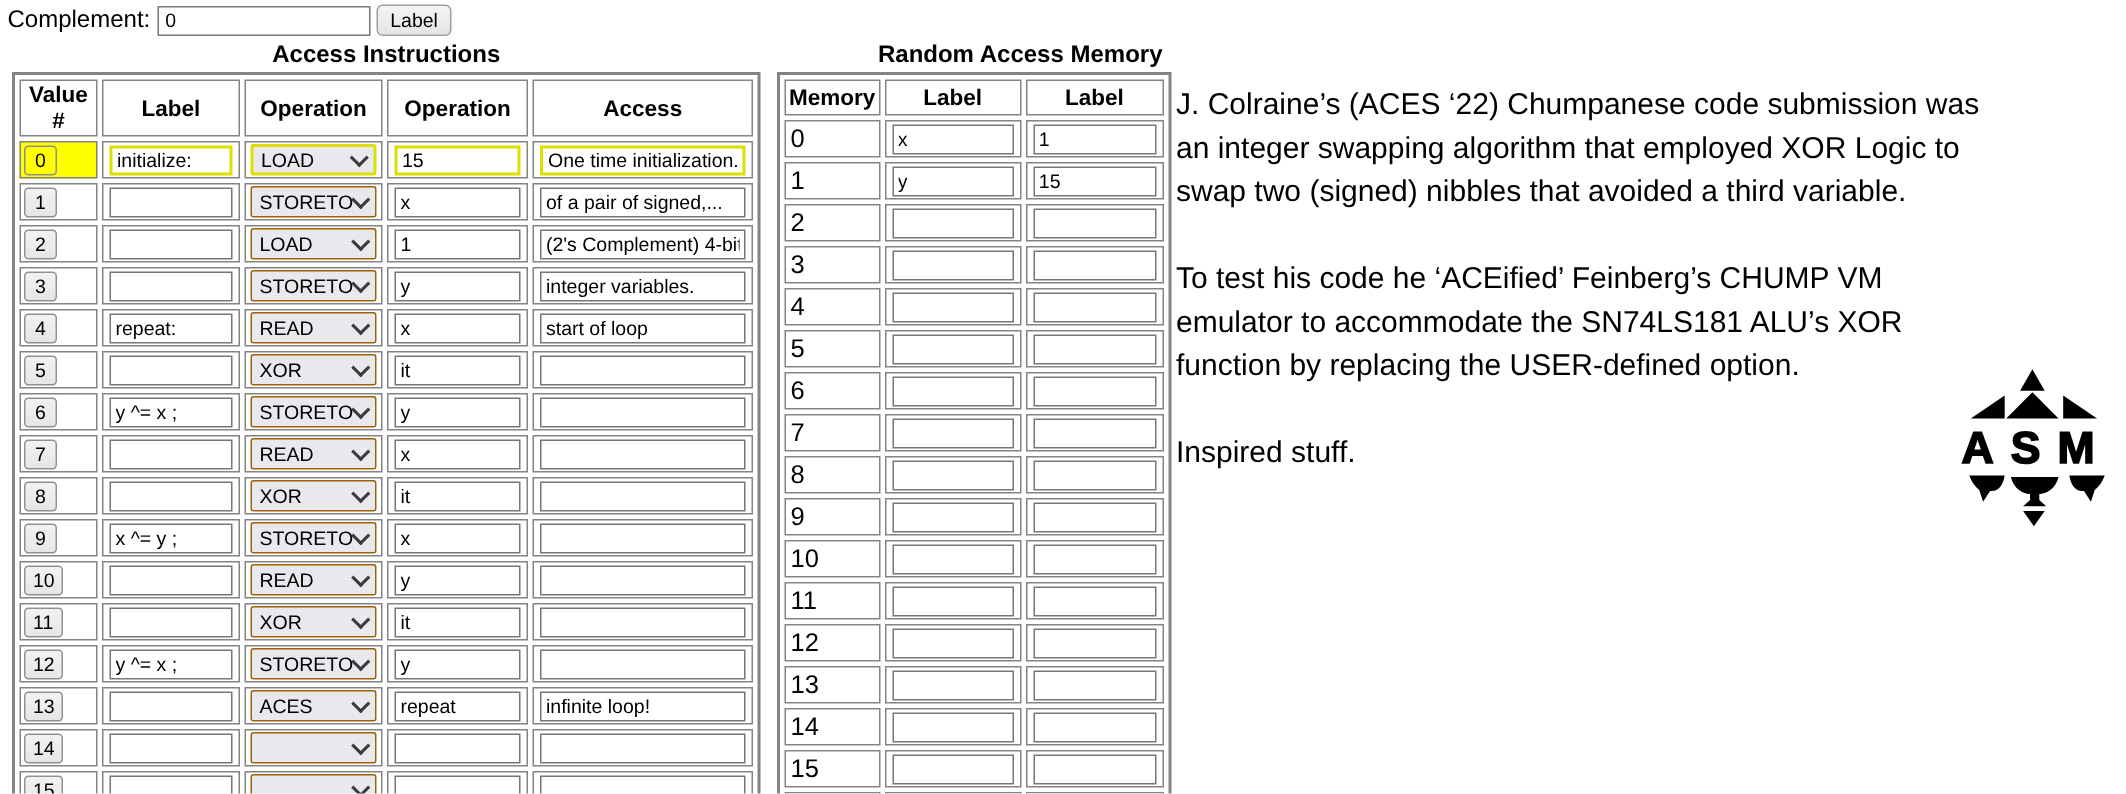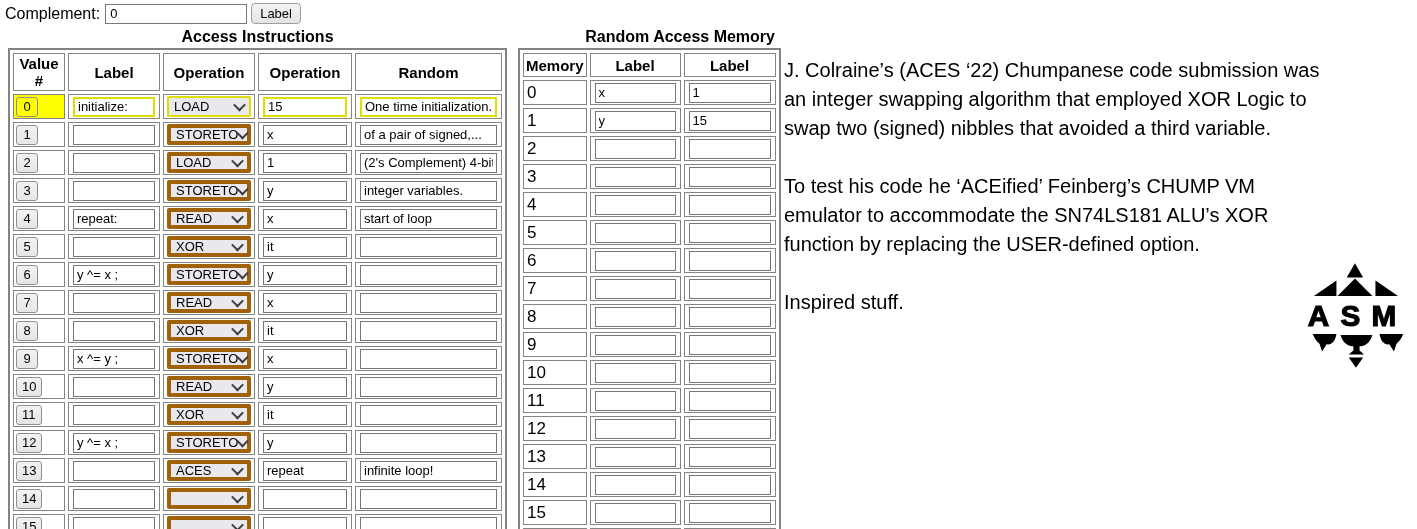--- a/index.html
+++ b/index.html
@@ -40,37 +40,37 @@
   
   .cell-input{
     display:block;margin:0 auto;width:calc(100% - 8px);height:20px;
     font-size:13px;font-family:"Liberation Sans",sans-serif;
     border:1px solid #767676;padding:0 3px;box-sizing:border-box;background:#fff;color:#000;
   }
   tr.current .cell-input{border:2px solid #dede00;}
   
   .select{
     margin:0 auto;width:calc(100% - 6px);height:21px;box-sizing:border-box;
-    background:#e9e9ed;border:4px solid #a16207;border-radius:2px;
+    background:#e9e9ed;border:1px solid #a16207;border-radius:2px;
     display:flex;align-items:center;justify-content:space-between;
     font-size:13px;padding:0 5px;cursor:default;
   }
   tr.current .select{border:2px solid #dede00;}
   .chev{
     width:7px;height:7px;flex:none;
     border-right:2px solid #3c3c3c;border-bottom:2px solid #3c3c3c;
     transform:rotate(45deg) translate(-1px,-1px);
   }
   
   .addr{font-size:17px;padding:0 0 0 3px;text-align:left;}
   
   .notes{position:absolute;left:784px;top:56px;width:640px;font-size:20px;line-height:29px;}
   .notes p{margin:0 0 29px 0;white-space:pre-line;}
   
-  .logo{position:absolute;left:1306px;top:257px;width:104px;height:116px;}
+  .logo{position:absolute;left:1306px;top:240px;width:104px;height:116px;}
 </style>
 </head>
 <body>
 
 <div class="acc-bar">
   <span class="acc-label">Complement:</span>
   <input class="acc-input" value="0" style="">
   <button class="step-btn">Label</button>
 </div>
 
@@ -84,21 +84,21 @@
       <col style="width:92px">
       <col style="width:94px">
       <col style="width:147px">
     </colgroup>
   <thead>
     <tr>
       <th>Value #</th>
       <th>Label</th>
       <th>Operation</th>
       <th>Operation</th>
-      <th>Random</th>
+      <th>Access</th>
     </tr>
   </thead>
   <tbody id="prog-tbody">
   <tr class="current">
     <td class="line-cell">
       <button class="line-btn">0</button>
     </td>
     <td>
           <input class="cell-input label-input" value="initialize:" style="">
         </td>

